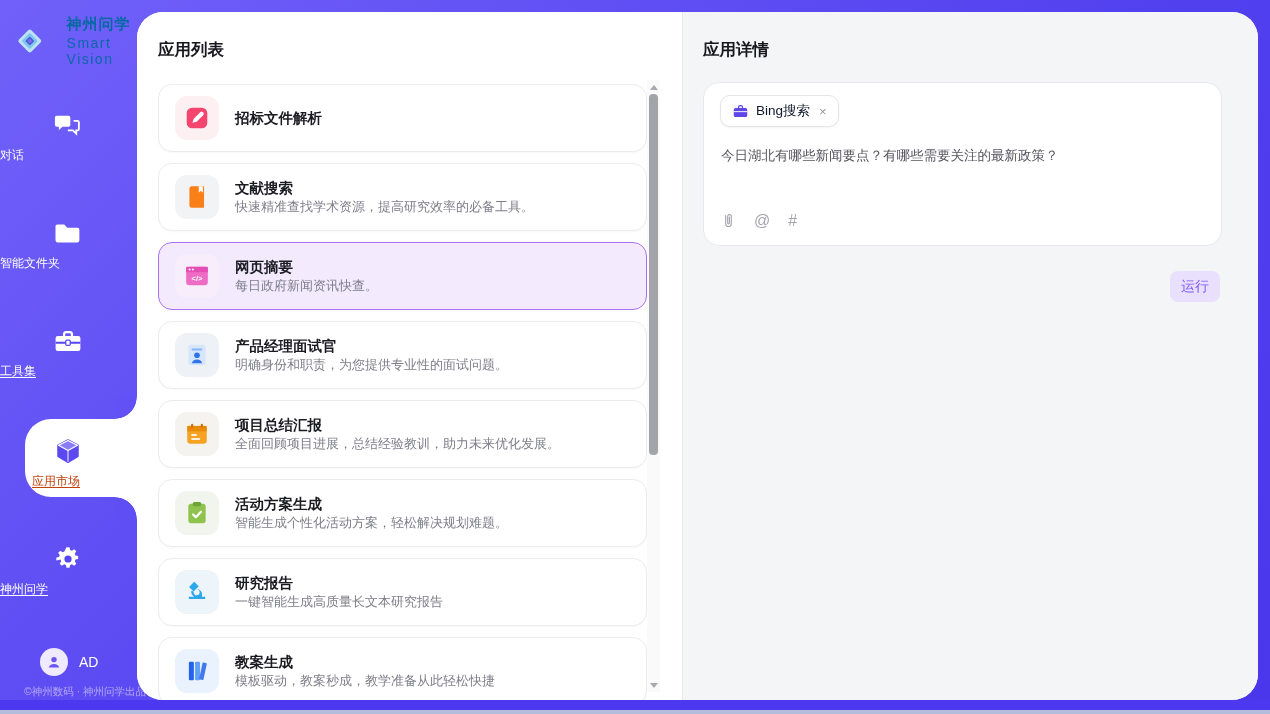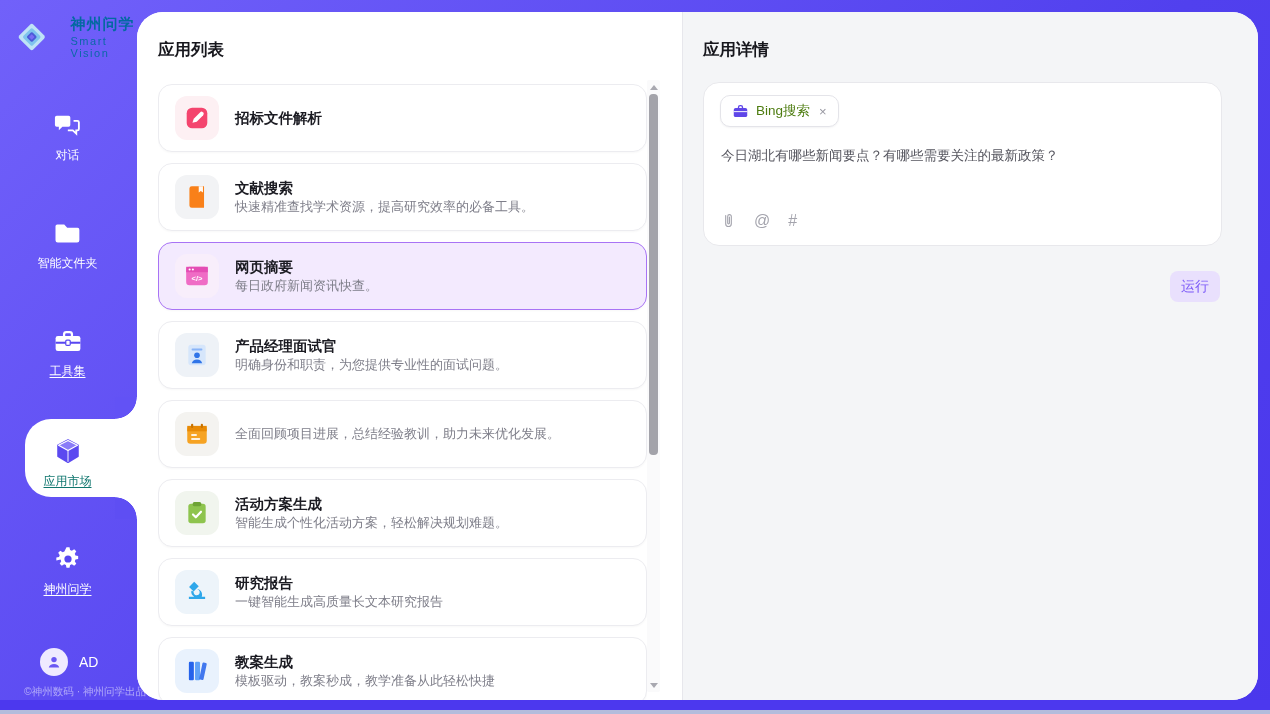--- a/index.html
+++ b/index.html
@@ -6,27 +6,27 @@
   html,body { width:1270px; height:714px; overflow:hidden;
     font-family:"Liberation Sans","DejaVu Sans",sans-serif; }
   body { position:relative;
     background:linear-gradient(135deg,#7161fa 0%,#5140ee 60%,#4a37ec 100%); }
 
   
   .sidebar { position:absolute; left:0; top:0; width:137px; height:700px; z-index:3; }
   .logo { position:absolute; left:16px; top:15px; display:flex; align-items:center; gap:7px; }
   .logo-text { color:#0369a1;margin-left:16px; }
   .logo-name { font-size:15px; font-weight:bold; letter-spacing:1px; }
-  .logo-sub { font-size:11px; letter-spacing:1.5px; opacity:.92; margin-top:1px; }
-  .nav { position:absolute; left:0; width:135px; text-align:center; z-index:4; }
+  .logo-sub { font-size:14px; letter-spacing:1.5px; opacity:.92; margin-top:1px; }
+  .nav { position:absolute; left:0; width:135px; text-align:left; z-index:4; }
   .nav .nicon { height:30px; display:flex; align-items:center; justify-content:center; }
   .nav .nlabel { margin-top:7px; font-size:12px; color:#fff; }
   .nav .nlabel.u { text-decoration:underline; text-underline-offset:2px; }
   .nav-1{top:110px;} .nav-2{top:218px;} .nav-3{top:326px;} .nav-4{top:436px;} .nav-5{top:544px;}
-  .nav-4 .nlabel { color:#0f766e; }
+  .nav-4 .nlabel { color:#c2410c;padding-left:32px; }
   .bubble { position:absolute; left:25px; right:0; top:419px; height:78px;
     background:#fff; border-radius:26px 0 0 26px; z-index:2; }
   .fillet { position:absolute; right:0; width:22px; height:22px; z-index:2; }
   .fillet.ftop { top:397px; background:radial-gradient(circle at 0 0,#6252f5 21.4px,#fff 22px); }
   .fillet.fbot { top:497px; background:radial-gradient(circle at 0 100%,#5e4ef3 21.4px,#fff 22px); }
   .user-row { position:absolute; left:40px; top:648px; display:flex; align-items:center; gap:11px; }
   .avatar { width:28px; height:28px; border-radius:50%; background:#efeaff;
     display:flex; align-items:center; justify-content:center; }
   .user-name { color:#fff; font-size:14px; }
   .copyright { position:absolute; left:24px; top:685px; font-size:10.5px; color:rgba(255,255,255,.5); white-space:nowrap; }
@@ -59,21 +59,21 @@
   .tri-down { width:0; height:0; border-left:4px solid transparent; border-right:4px solid transparent; border-top:5px solid #a8a8b0; }
   .sb-thumb { position:absolute; left:2px; top:14px; width:9px; height:361px; background:#a3a3aa; border-radius:4px; cursor:grab; }
 
   
   .detail-panel { flex:1; background:#f4f5f7; border-left:1px solid #e7e7ec; position:relative; }
   .compose { position:absolute; left:20px; top:70px; right:36px; height:164px;
     background:#fff; border:1px solid #e8e8ec; border-radius:16px; }
   .chip { position:absolute; left:16px; top:12px; height:32px; display:inline-flex; align-items:center; gap:7px;
     padding:0 11px; background:#fff; border:1px solid #e4e4e9; border-radius:10px;
     box-shadow:0 1px 2px rgba(20,20,40,.05); cursor:pointer; }
-  .chip-label { font-size:13.5px; color:#4d7c0f; }
+  .chip-label { font-size:13.5px; color:#0f172a; }
   .chip-x { font-size:13px; color:#9797a0; cursor:pointer; padding-left:2px; }
   .prompt { position:absolute; left:17px; top:63px; right:16px; font-size:13.5px; color:#55555e; line-height:1.5; cursor:text; }
   .tools-row { position:absolute; left:17px; bottom:15px; display:flex; align-items:center; gap:18px; color:#a4a4ad; }
   .tool-glyph { font-size:16px; cursor:pointer; }
   .run-btn { position:absolute; top:259px; right:38px; width:50px; height:31px; border:none;
     background:#e9e0fd; color:#7d5bf8; font-size:14px; border-radius:8px; cursor:pointer;
     font-family:inherit; }
 
   
   .bottom-bar { position:absolute; left:0; right:0; bottom:0; height:14px; background:#4c38ee; z-index:5; }
@@ -235,20 +235,21 @@
           <svg width="26" height="26" viewBox="0 0 24 24">
             <rect x="3" y="4.5" width="18" height="16.5" rx="3" fill="#f6a323"></rect>
             <rect x="3" y="4.5" width="18" height="5" fill="#e88a06"></rect>
             <rect x="6.5" y="2.5" width="2" height="4" rx="1" fill="#c97400"></rect>
             <rect x="15.5" y="2.5" width="2" height="4" rx="1" fill="#c97400"></rect>
             <rect x="6.5" y="12" width="5.5" height="1.8" rx=".9" fill="#fff" opacity=".85"></rect>
             <rect x="6.5" y="15.8" width="8.5" height="1.8" rx=".9" fill="#fff" opacity=".85"></rect>
           </svg>
         </div>
         <div class="card-text">
+          <div class="card-title">项目总结汇报</div>
           <div class="card-desc">全面回顾项目进展，总结经验教训，助力未来优化发展。</div>
         </div>
       </div>
 
       <div class="card">
         <div class="app-ic bg6">
           <svg width="26" height="26" viewBox="0 0 24 24">
             <rect x="4" y="3.5" width="16" height="18" rx="2.5" fill="#8ec44e"></rect>
             <rect x="8" y="1.8" width="8" height="4" rx="1.6" fill="#6ea335"></rect>
             <path d="M8.3 13.4l2.6 2.6 4.8-5.2" stroke="#fff" stroke-width="2" fill="none" stroke-linecap="round" stroke-linejoin="round"></path>

